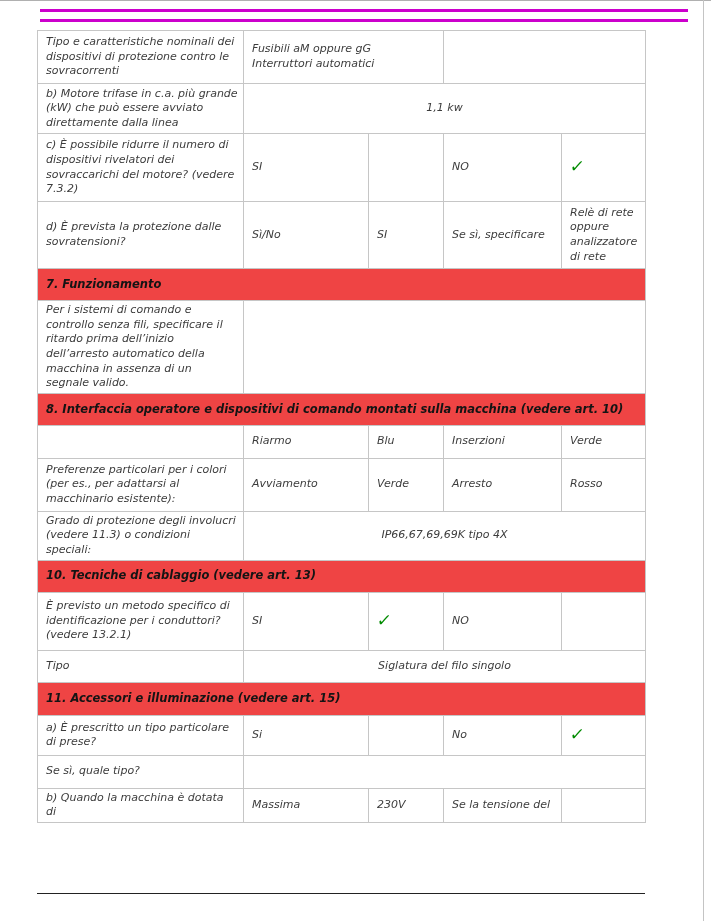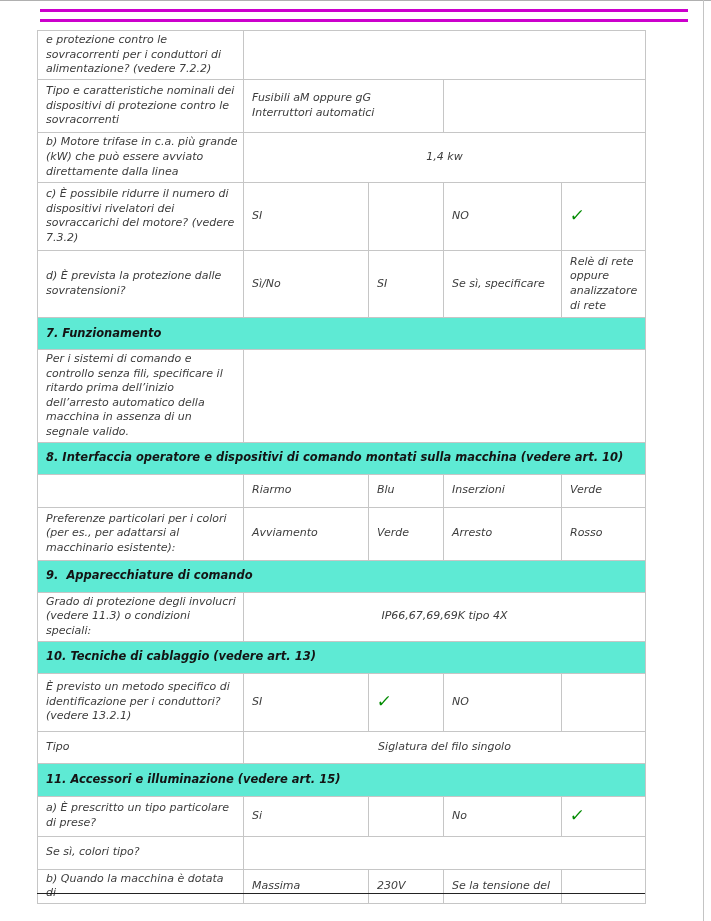--- a/index.html
+++ b/index.html
@@ -16,21 +16,21 @@
     border-collapse:collapse;table-layout:fixed;
   }
   .doc-table td{
     border:1px solid #c6c6c6;
     font-style:italic;font-size:11px;line-height:1.33;
     color:#3c3c3c;padding:2px 8px;vertical-align:middle;
     overflow:hidden;
   }
   .doc-table td.qcell{padding-right:5px;}
   .section td{
-    background:#5eead4;color:#141414;font-weight:bold;font-size:11.5px;
+    background:#ef4444;color:#141414;font-weight:bold;font-size:11.5px;
     padding:6px 8px;white-space:pre-wrap;
   }
   .red{color:#ff0000;}
   .center{text-align:center;}
   .small{font-size:9.5px;}
   .check{
     color:#008b00;font-weight:bold;font-style:italic;font-size:17px;line-height:1;
     display:inline-block;transform:skewX(-8deg);
   }
   .tight{padding:2px 4px;margin-top:29px;}
@@ -58,37 +58,33 @@
   <table class="doc-table">
     <colgroup>
       <col style="width:206px">
         <col style="width:125px">
         <col style="width:75px">
         <col style="width:118px">
         <col style="width:84px">
     </colgroup>
     <tbody>
 
-      <tr style="height:47px">
-        <td class="qcell">e protezione contro le sovracorrenti per i conduttori di alimentazione? (vedere 7.2.2)</td>
-        <td colspan="4"></td>
-      </tr>
 
       <tr style="height:53px">
         <td class="qcell">Tipo e caratteristiche nominali dei dispositivi di protezione contro le sovracorrenti</td>
         <td colspan="2" class="red">
           <span class="line">Fusibili  aM oppure gG</span>
           <span class="line">Interruttori automatici</span>
         </td>
         <td colspan="2"></td>
       </tr>
 
       <tr style="height:50px">
         <td class="qcell">b) Motore trifase in c.a. più grande (kW) che può essere avviato direttamente dalla linea</td>
-        <td colspan="4" class="red center">1,4 kw</td>
+        <td colspan="4" class="red center">1,1 kw</td>
       </tr>
 
       <tr style="height:68px">
         <td class="qcell">c) È possibile ridurre il numero di dispositivi rivelatori dei sovraccarichi del motore? (vedere 7.3.2)</td>
         <td>SI</td>
         <td></td>
         <td>NO</td>
         <td><span class="check">✓</span></td>
       </tr>
 
@@ -122,23 +118,20 @@
       </tr>
 
       <tr style="height:53px">
         <td class="qcell">Preferenze particolari per i colori (per es., per adattarsi al macchinario esistente):</td>
         <td>Avviamento</td>
         <td class="red">Verde</td>
         <td>Arresto</td>
         <td class="red">Rosso</td>
       </tr>
 
-      <tr class="section" style="height:32px">
-        <td colspan="5">9.  Apparecchiature di comando</td>
-      </tr>
 
       <tr style="height:35px">
         <td class="qcell">Grado di protezione degli involucri (vedere 11.3) o condizioni speciali:</td>
         <td colspan="4" class="red center">IP66,67,69,69K tipo 4X</td>
       </tr>
 
       <tr class="section" style="height:32px">
         <td colspan="5">10. Tecniche di cablaggio (vedere art. 13)</td>
       </tr>
 
@@ -161,21 +154,21 @@
 
       <tr style="height:40px">
         <td class="qcell">a) È prescritto un tipo particolare di prese?</td>
         <td>Si</td>
         <td></td>
         <td>No</td>
         <td><span class="check">✓</span></td>
       </tr>
 
       <tr style="height:33px">
-        <td>Se sì, colori tipo?</td>
+        <td>Se sì, quale tipo?</td>
         <td colspan="4"></td>
       </tr>
 
       <tr style="height:30px">
         <td>b) Quando la macchina è dotata di</td>
         <td>Massima</td>
         <td class="red">230V</td>
         <td>Se la tensione del</td>
         <td></td>
       </tr>

